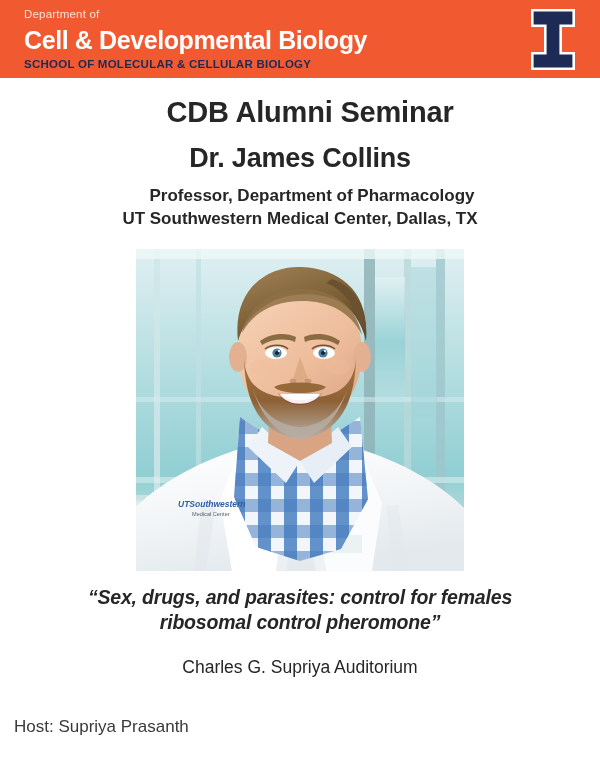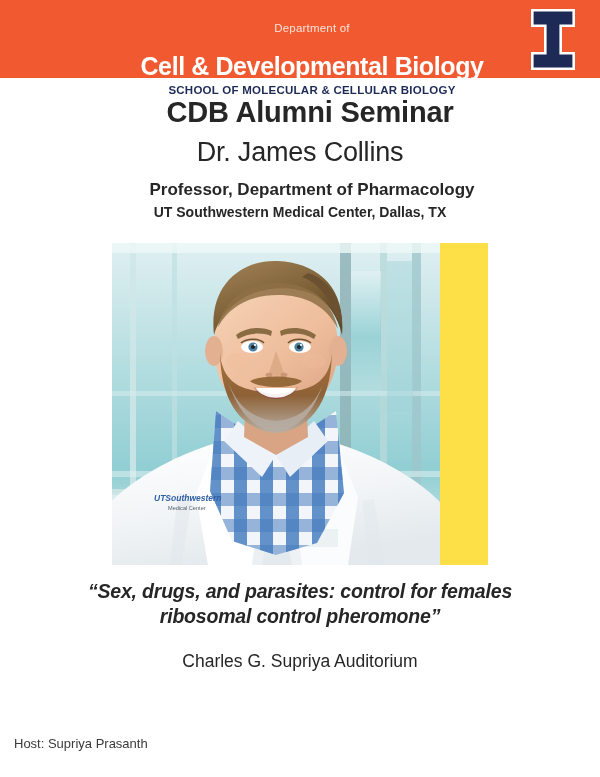--- a/index.html
+++ b/index.html
@@ -16,37 +16,36 @@
     position: relative;
   }
 
   
   .banner {
     position: relative;
     width: 600px;
     height: 78px;
     background: #f15a31;
     box-sizing: border-box;
-    padding: 21px 0 0 24px;
-    text-align: center;
+    padding: 7px 0 0 24px;
   }
   .banner-dept {
     font-size: 11.5px;
     color: #fbe3da;
     letter-spacing: 0.2px;
     line-height: 14px;
     font-weight: 400;
   }
   .banner-title {
     font-size: 25px;
     font-weight: bold;
     color: #ffffff;
     letter-spacing: -0.4px;
     line-height: 30px;
-    margin-top: 16px;
+    margin-top: 4px;
   }
   .banner-sub {
     font-size: 11.5px;
     font-weight: bold;
     color: #1d2a55;
     letter-spacing: 0.25px;
     line-height: 15px;
     margin-top: 2px;
   }
   
@@ -66,46 +65,46 @@
   .seminar-title {
     font-size: 29px;
     font-weight: bold;
     line-height: 36px;
     margin-top: 16px;
     letter-spacing: -0.2px;
     padding-left: 20px;
   }
   .speaker-name {
     font-size: 27px;
-    font-weight: normal;
+    font-weight: bold;
     line-height: 34px;
-    margin-top: 5px;
+    margin-top: 11px;
     letter-spacing: -0.2px;
   }
   .speaker-role {
     font-size: 17px;
     font-weight: bold;
     line-height: 23px;
     margin-top: 9px;
     padding-left: 24px;
   }
   .speaker-affil {
-    font-size: 14px;
+    font-size: 17px;
     font-weight: bold;
     line-height: 23px;
   }
 
   
   .photo-wrap {
     margin: 19px auto 0 auto;
-    width: 376px;
+    width: 328px;
     height: 322px;
     position: relative;
     overflow: hidden;
-    background: #fde047;
+    background: #4d7c0f;
   }
   .photo-svg { display: block; width: 328px; height: 322px; }
 
   
   .talk-title {
     font-size: 19.5px;
     font-weight: bold;
     line-height: 25px;
     margin: 14px auto 16px auto;
     width: 500px;
@@ -120,22 +119,22 @@
   .logistics-line {
     font-size: 17.5px;
     font-weight: 400;
     line-height: 26px;
   }
 
   
   .host {
     position: absolute;
     left: 14px;
-    bottom: 26px;
-    font-size: 13px;
+    bottom: 40px;
+    font-size: 17px;
     color: #3a3a3a;
     text-align: right;
   }
 </style>
 </head>
 <body>
 
 <div class="banner">
   <div class="banner-dept">Department of</div>
   <div class="banner-title">Cell &amp; Developmental Biology</div>

